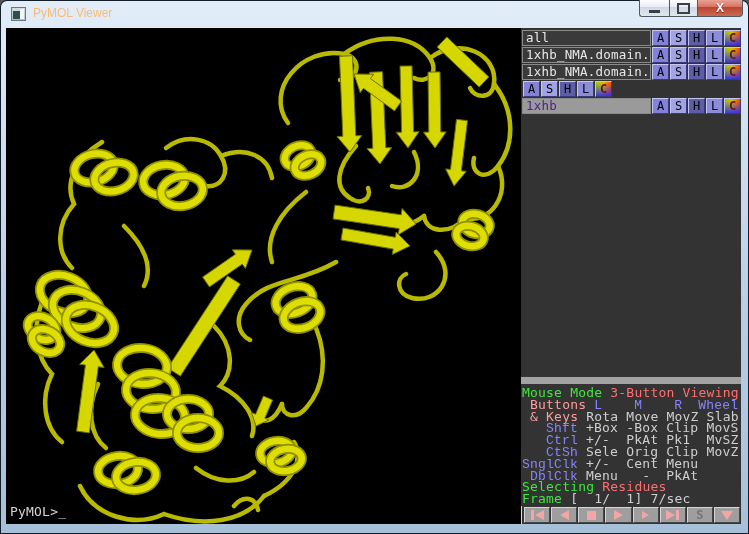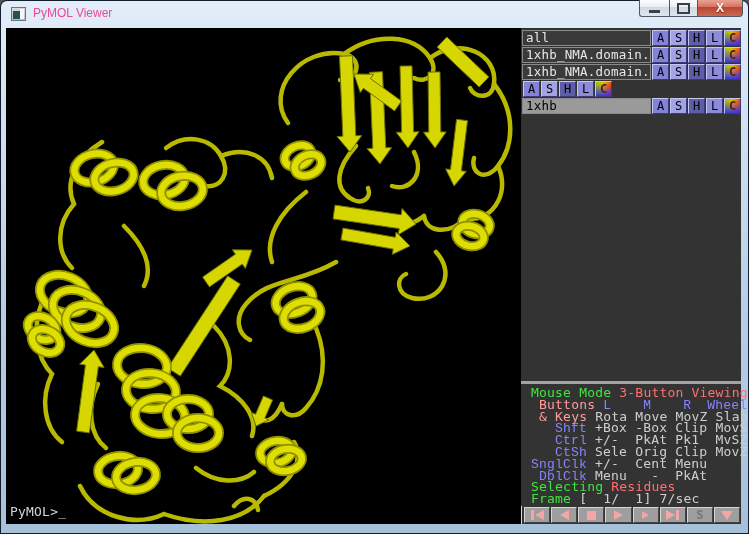--- a/index.html
+++ b/index.html
@@ -14,21 +14,21 @@
     border-radius:6px 6px 0 0;
   }
   .titlebar{position:absolute;left:0;top:0;right:0;height:28px;}
   .app-icon{
     position:absolute;left:11px;top:7px;width:15px;height:14px;
     background:linear-gradient(#d8dce0,#b8bec6);
     border:1px solid #6b7580;box-sizing:border-box;
   }
   .app-icon .pane-dark{position:absolute;left:1px;top:3px;width:7px;height:8px;background:#27504e;}
   .app-icon .pane-light{position:absolute;right:1px;top:1px;width:4px;height:10px;background:#f4f6f8;}
-  .title-text{position:absolute;left:33px;top:6px;font-size:12px;color:#ec4899;}
+  .title-text{position:absolute;left:33px;top:6px;font-size:12px;color:#fdba74;}
   .winbtns{position:absolute;right:6px;top:0;display:flex;}
   .winbtn{
     height:17px;box-sizing:border-box;border:1px solid #4e5a66;border-top:none;
     background:linear-gradient(#fdfdfe,#e8edf3 45%,#cfd9e4 46%,#dfe6ee);
     display:flex;align-items:center;justify-content:center;
   }
   .winbtn.min{width:30px;border-radius:0 0 0 3px;border-right:none;}
   .winbtn.max{width:29px;}
   .winbtn.close{
     width:45px;border-radius:0 0 4px 0;border-left:none;
@@ -45,39 +45,39 @@
     font-family:"DejaVu Sans Mono",monospace;font-size:13px;letter-spacing:.2px;color:#d4d4d4;
   }
   .sidebar{position:absolute;right:0;top:0;bottom:0;width:220px;background:var(--sidebar-bg,#333);}
   .object-list{padding-top:2px;}
   .obj-row{display:flex;height:16px;margin:0 0 1px 1px;}
   .obj-name{
     flex:1;background:#3a3a3a;border:1px solid #8a8a8a;box-sizing:border-box;
     color:#e8e8e8;font-family:"DejaVu Sans Mono",monospace;font-size:12.5px;letter-spacing:.2px;
     line-height:14px;padding-left:3px;overflow:hidden;white-space:nowrap;
   }
-  .obj-row.selected .obj-name{background:#9a9a9a;color:#000000;}
+  .obj-row.selected .obj-name{background:#9a9a9a;color:#4c1d95;}
   .abtn{
     width:17px;margin-left:1px;box-sizing:border-box;
     border:1px solid;border-color:#c6c6ee #3a3a74 #3a3a74 #c6c6ee;
     color:#000;font-family:"DejaVu Sans Mono",monospace;font-size:12px;
     display:flex;align-items:center;justify-content:center;cursor:pointer;
   }
   .abtn.A{background:var(--btnA,#8282da);}
   .abtn.S{background:var(--btnS,#a2a2e6);}
   .abtn.H{background:var(--btnH,#5d5da8);}
   .abtn.L{background:var(--btnL,#8c8cda);}
   .abtn.C{
     background-image:linear-gradient(to bottom,rgba(0,0,255,0) 10%,rgba(40,40,255,.85) 95%),
                      linear-gradient(to right,#9ac400,#d8c000 45%,#ff4800);
     color:#6e0f0f;font-weight:bold;
   }
   .mouse-panel{
     position:absolute;left:0;right:0;bottom:19px;
-    border-top:3px solid #a3a3a3;padding:3px 0 0 10px;
+    border-top:7px solid #a3a3a3;padding:3px 0 0 1px;
     font-family:"DejaVu Sans Mono",monospace;font-size:13px;letter-spacing:.2px;
     line-height:11.8px;white-space:pre;cursor:default;
   }
   .mline{height:11.8px;}
   .c-green{color:var(--green,#3ee63e);}
   .c-red{color:var(--red,#ff7070);}
   .c-pink{color:var(--pink,#ff9c9c);}
   .c-blue{color:var(--blue,#8585ff);font-family:Liberation Mono, monospace;}
   .c-gray{color:var(--gray,#cfcfcf);}
   .playback{

